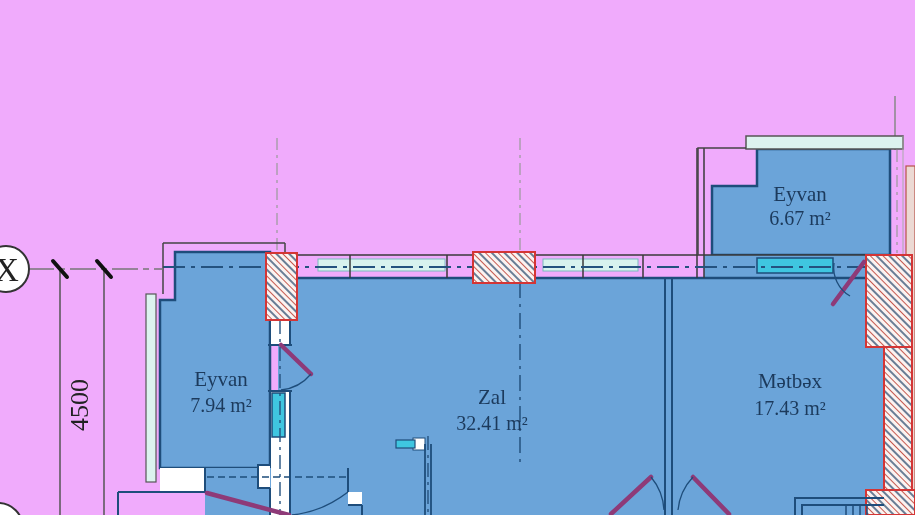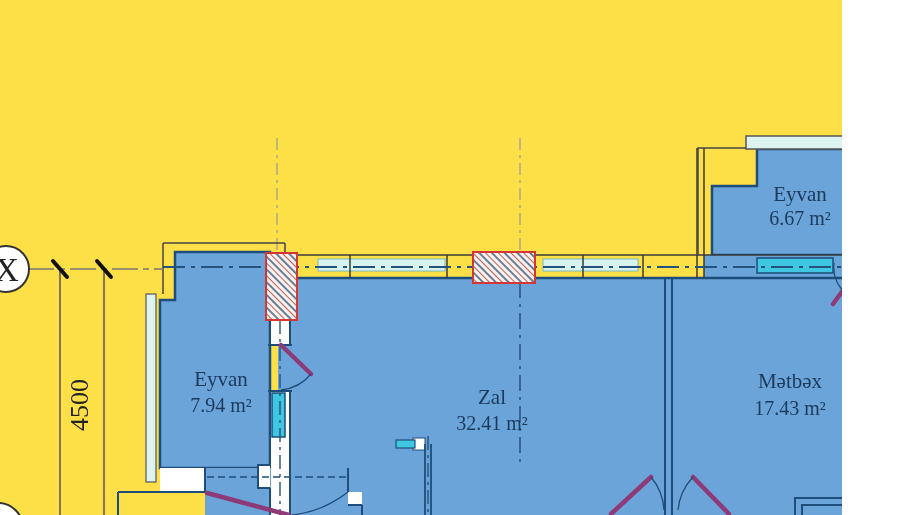--- a/index.html
+++ b/index.html
@@ -1,16 +1,16 @@
 <!DOCTYPE html>
 <html><head>
 <meta charset="utf-8">
 <style>
   html,body{margin:0;padding:0;background:#ffffff;}
-  .stage{width:842px;height:515px;position:relative;overflow:hidden;background:#fde047;}
+  .stage{width:915px;height:515px;position:relative;overflow:hidden;background:#f0abfc;}
   svg{display:block;}
   .room-name{font-family:"Liberation Serif","DejaVu Serif",serif;fill:#1c3a5c;font-size:21px;}
   .room-area{font-family:"Liberation Serif","DejaVu Serif",serif;fill:#1c3a5c;font-size:20px;}
   .dim-text{font-family:"Liberation Serif","DejaVu Serif",serif;fill:#222222;font-size:26px;}
   .axis-text{font-family:"Liberation Serif","DejaVu Serif",serif;fill:#222222;font-size:33px;}
   text{user-select:none;}
 </style>
 </head>
 <body>
 

